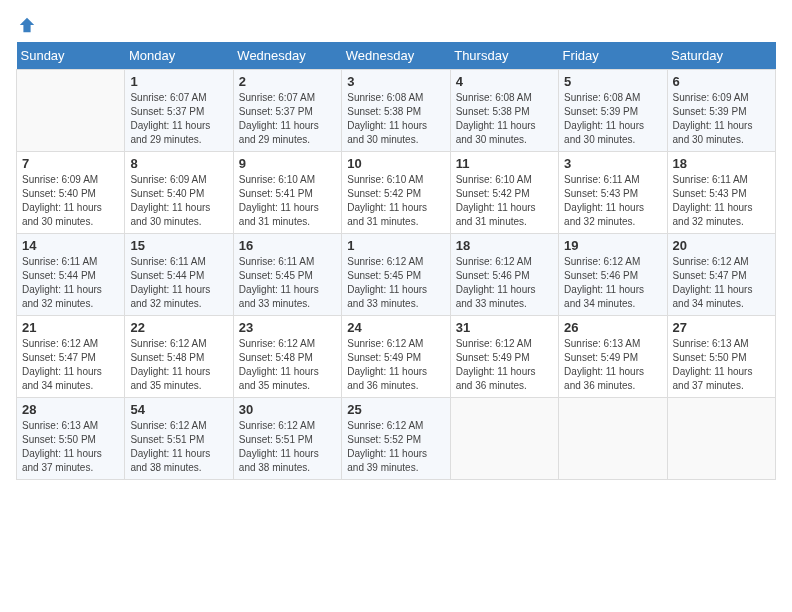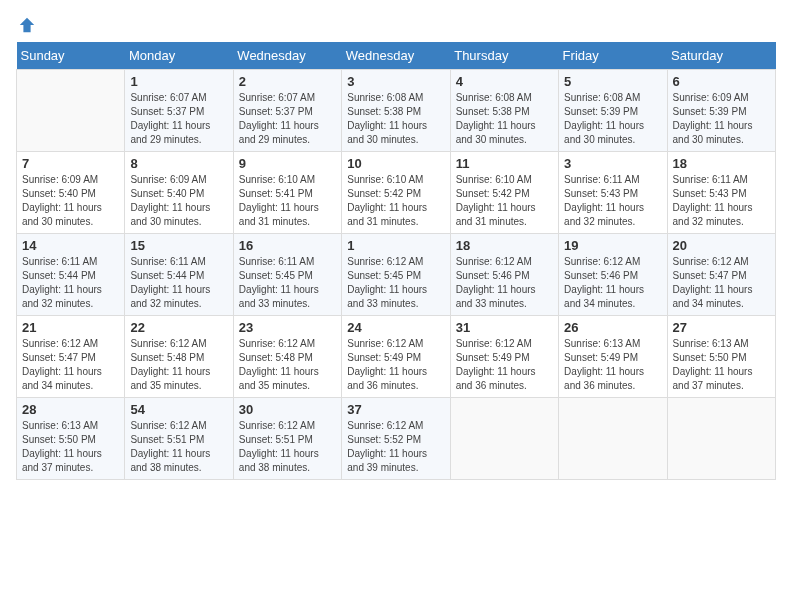--- a/index.html
+++ b/index.html
@@ -252,21 +252,21 @@
         </td>
         <td>
           <span class="day-number">54</span>
           <span class="day-detail">Sunrise: 6:12 AM<br>Sunset: 5:51 PM<br>Daylight: 11 hours and 38 minutes.</span>
         </td>
         <td>
           <span class="day-number">30</span>
           <span class="day-detail">Sunrise: 6:12 AM<br>Sunset: 5:51 PM<br>Daylight: 11 hours and 38 minutes.</span>
         </td>
         <td>
-          <span class="day-number">37</span>
+          <span class="day-number">25</span>
           <span class="day-detail">Sunrise: 6:12 AM<br>Sunset: 5:52 PM<br>Daylight: 11 hours and 39 minutes.</span>
         </td>
         <td class="empty-cell"></td>
         <td class="empty-cell"></td>
         <td class="empty-cell"></td>
       </tr>
     </tbody>
 </table>
 
 </body></html>

